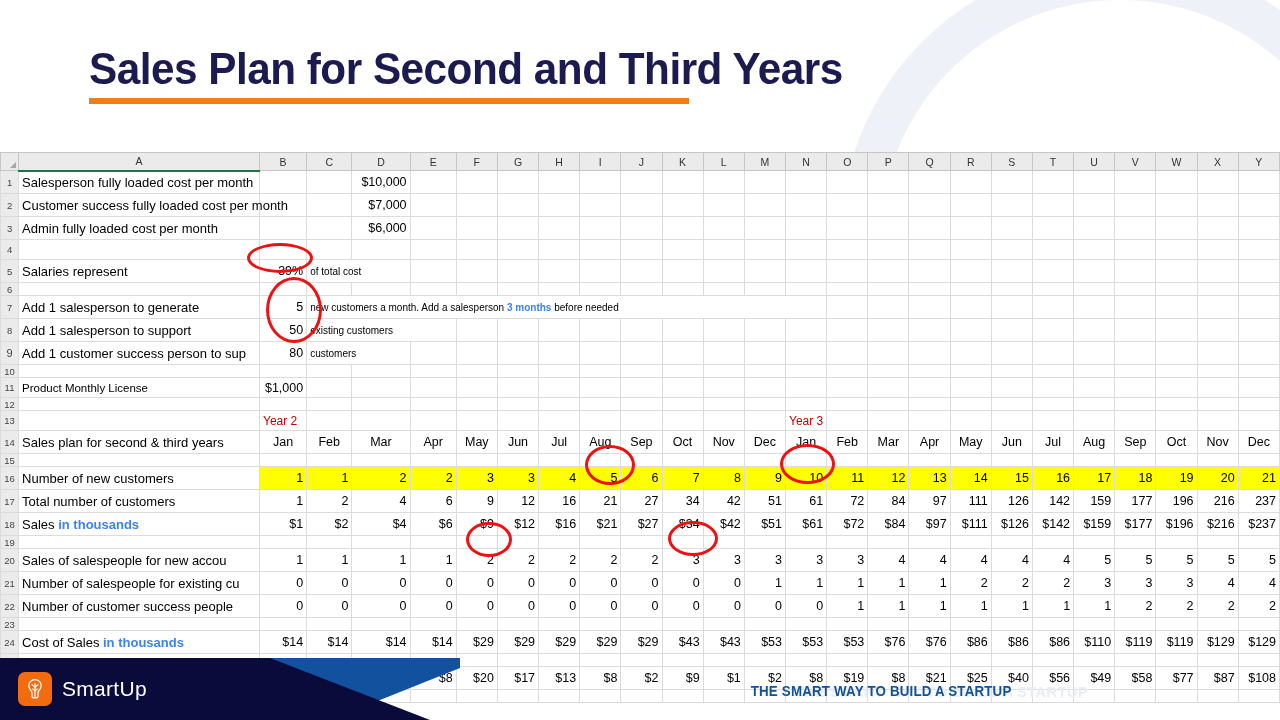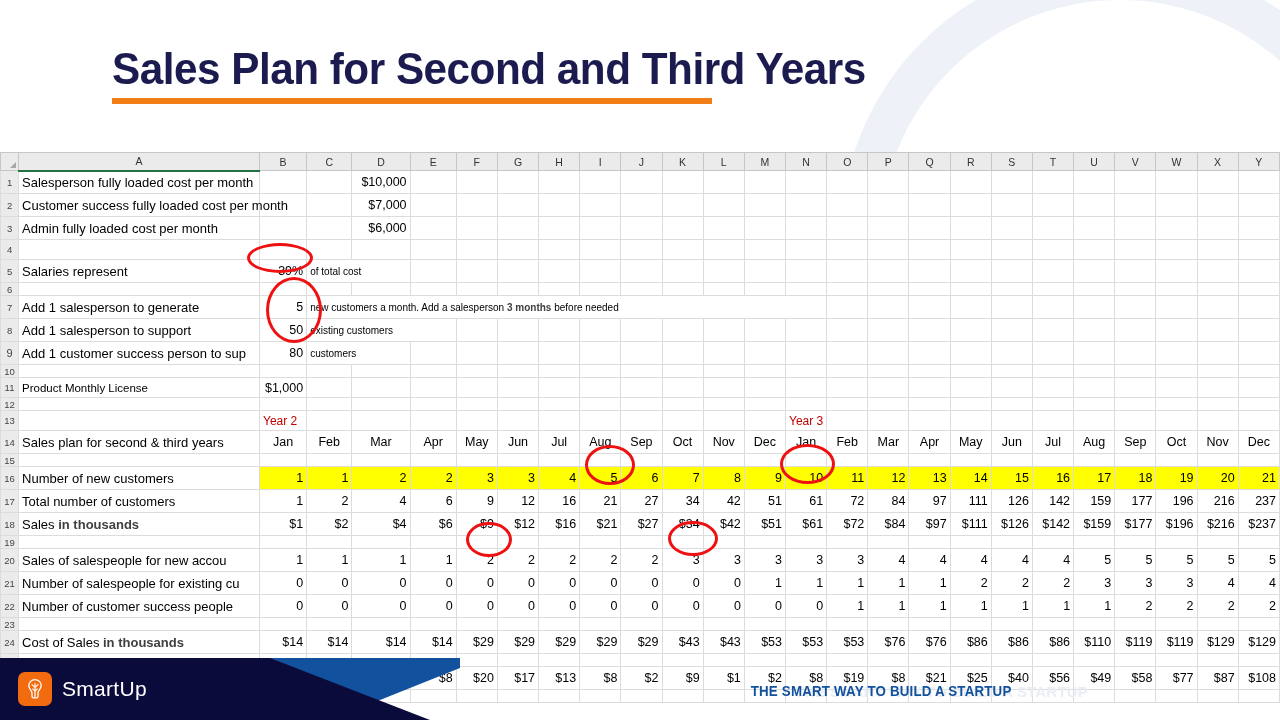--- a/index.html
+++ b/index.html
@@ -25,21 +25,21 @@
     width: 560px; height: 560px;
     border: 40px solid #eef1f7;
     border-radius: 50%;
     background: transparent;
     z-index: 0;
   }
 
   
   .title-block {
     position: absolute;
-    left: 112px; top: 46px;
+    left: 89px; top: 46px;
     z-index: 3;
   }
   .slide-title {
     font-family: "Liberation Sans", sans-serif;
     font-size: 44px;
     font-weight: bold;
     color: #1b1b50;
     letter-spacing: -0.5px;
     line-height: 1.05;
     white-space: nowrap;
@@ -134,21 +134,21 @@
     padding-right: 4px;
   }
   td.freetext {
     text-align: left;
     font-weight: bold;
     font-size: 10px;
     color: #000000;
     padding-left: 4px;
   }
   .red { color: #e00000; }
-  .redbold { color: #404040; font-weight: bold; }
+  .redbold { color: #3b82f6; font-weight: bold; }
   td.hl { background: #ffff00; }
   td.yearlbl {
     color: #c00000;
     font-weight: bold;
     font-size: 12px;
     text-align: left;
     padding-left: 4px;
     margin-left: 28px;
   }
   td.month {

